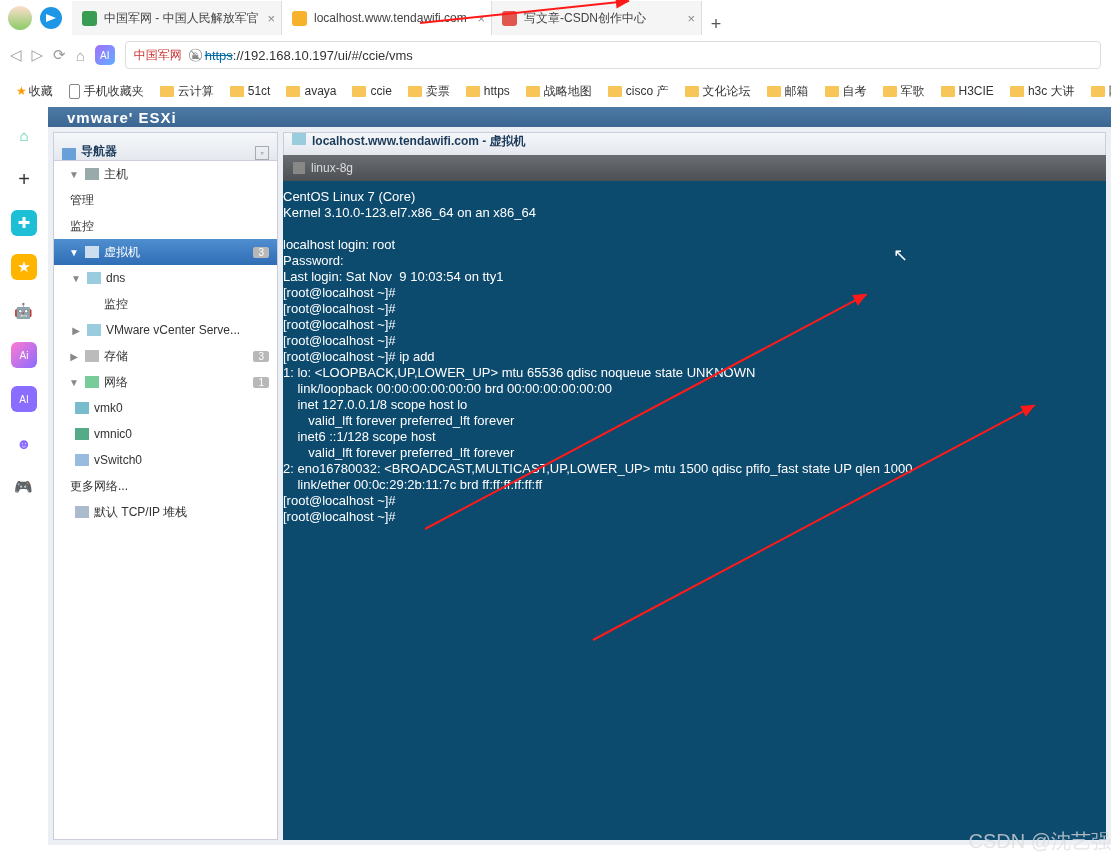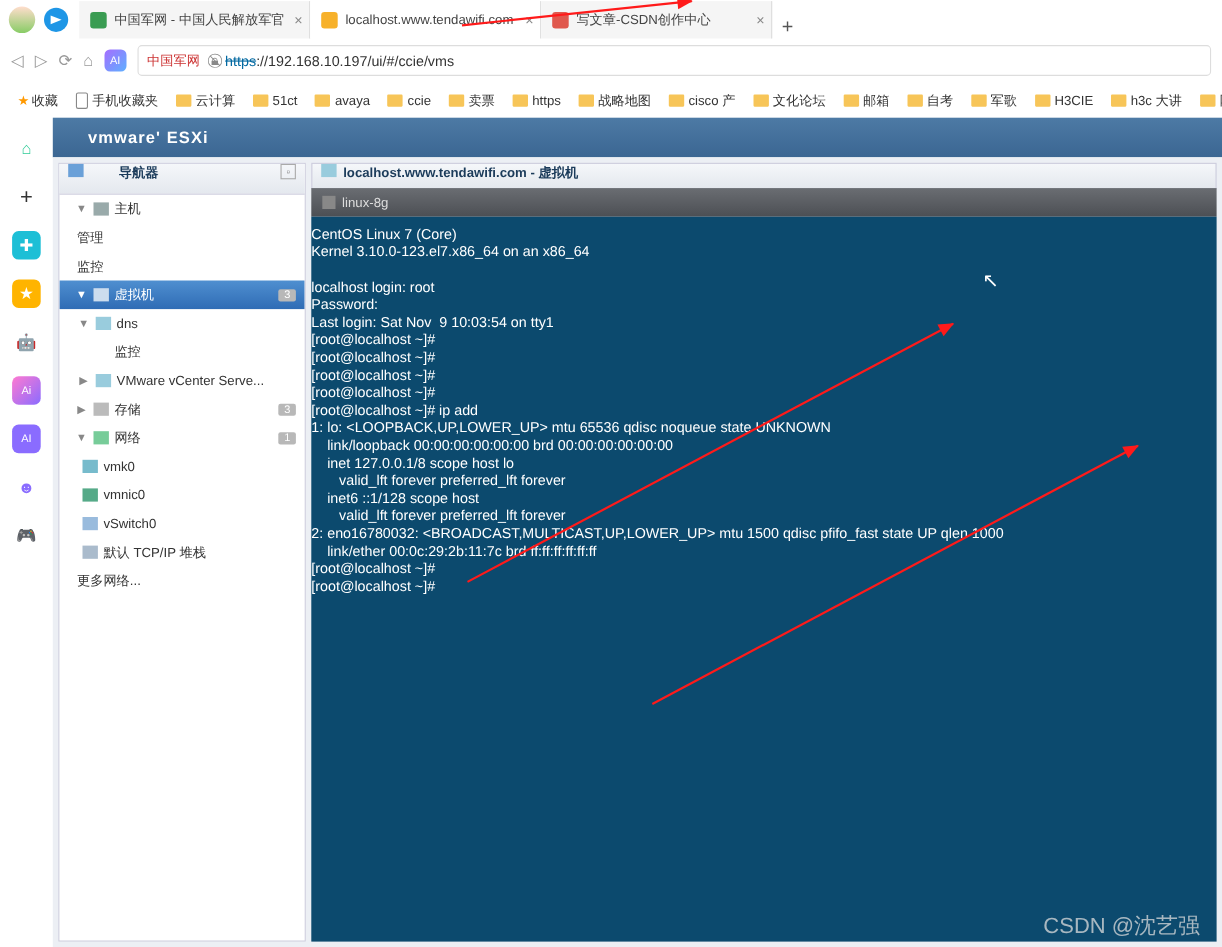--- a/index.html
+++ b/index.html
@@ -29,26 +29,26 @@
 .bm-star{color:#f90;margin-right:2px;}
 .bm-folder{width:14px;height:11px;background:#f7c558;border-radius:1px;margin-right:4px;}
 .bm-phone{width:11px;height:15px;border:1px solid #888;border-radius:2px;margin-right:4px;}
 
 
 .sidebar-left{position:absolute;left:0;top:107px;bottom:0;width:48px;background:#fff;display:flex;flex-direction:column;align-items:center;padding-top:15px;gap:18px;}
 .side-ico{width:26px;height:26px;border-radius:6px;display:flex;align-items:center;justify-content:center;font-size:15px;}
 
 
 .app{position:absolute;left:48px;right:0;top:107px;bottom:0;}
-.esxi-header{height:36px;background:linear-gradient(#4d7aa5,#3b6692);display:flex;align-items:center;padding:0 32px;}
+.esxi-header{height:20px;background:linear-gradient(#4d7aa5,#3b6692);display:flex;align-items:center;padding:0 19px;}
 .vmware-logo{color:#fff;font-size:15px;font-weight:bold;letter-spacing:1px;}
 
 .esxi-body{display:flex;height:calc(100% - 36px);background:#eceff4;}
 .nav-pane{width:225px;background:#fff;border:1px solid #ccd;margin:5px;display:flex;flex-direction:column;}
-.nav-title{height:28px;background:linear-gradient(#f5f7fa,#e4e8ee);border-bottom:1px solid #ccd;display:flex;align-items:flex-start;padding:0 8px;font-size:12px;font-weight:bold;color:#1b3b5a;gap:27px;}
+.nav-title{height:28px;background:linear-gradient(#f5f7fa,#e4e8ee);border-bottom:1px solid #ccd;display:flex;align-items:flex-end;padding:0 8px;font-size:12px;font-weight:bold;color:#1b3b5a;}
 .nav-ico-sm{width:14px;height:12px;margin-right:5px;background:#6aa0d8;}
 .tree{flex:1;font-size:12px;color:#333;overflow:auto;}
 .tree-row{display:flex;align-items:center;height:26px;padding:0 6px;cursor:default;position:relative;}
 .tree-row.sel{background:linear-gradient(#4f8fd0,#2f6cb5);color:#fff;}
 .tree-tog{width:12px;color:#888;font-size:10px;text-align:center;}
 .tree-ico{width:14px;height:12px;margin:0 5px;}
 .tree-label{flex:1;overflow:hidden;text-overflow:ellipsis;white-space:nowrap;}
 .tree-badge{background:#b8b8b8;color:#fff;border-radius:2px;padding:0 5px;font-size:10px;margin-right:2px;}
 .depth1{padding-left:14px;}
 .depth2{padding-left:16px;}
@@ -58,21 +58,21 @@
 .main-title{height:24px;background:linear-gradient(#f5f7fa,#e4e8ee);border:1px solid #ccd;display:flex;padding:0 8px;font-size:12px;font-weight:bold;color:#1b3b5a;}
 .vm-tab{height:26px;background:linear-gradient(#6a6d72,#4c4f54);display:flex;align-items:center;padding:0 10px;color:#ddd;font-size:12px;margin-top:-1px;}
 .vm-tab-ico{width:12px;height:12px;background:#888;margin-right:6px;}
 .console{flex:1;background:#0c4a6e;color:#fff;font-family:Liberation Sans, sans-serif;font-size:13px;line-height:16px;padding:8px 0 0 0;white-space:pre;overflow:hidden;}
 
 
 .arrow{position:absolute;height:2px;background:#ff1a1a;transform-origin:left center;}
 .arrow::after{content:"";position:absolute;right:-1px;top:-5px;border-left:14px solid #ff1a1a;border-top:6px solid transparent;border-bottom:6px solid transparent;}
 .cursor{position:absolute;left:893px;top:244px;font-size:18px;color:#fff;}
 
-.watermark{position:absolute;right:20px;bottom:6px;color:rgba(220,220,220,0.75);font-size:20px;}
+.watermark{position:absolute;right:0;bottom:6px;color:rgba(220,220,220,0.75);font-size:20px;}
 
 .collapse-btn{margin-left:auto;width:14px;height:14px;border:1px solid #aaa;font-size:9px;text-align:center;line-height:12px;color:#777;}
 </style>
 </head>
 <body>
 
 <div class="browser-top">
   <div class="avatar"></div>
   <div class="telegram-ico"></div>
   <div class="tabs">
@@ -252,25 +252,25 @@
           </div>
         <div class="tree-row depth2">
             <span class="tree-ico" style="background:#5a8"></span>
             <span class="tree-label">vmnic0</span>
           </div>
         <div class="tree-row depth2">
             <span class="tree-ico" style="background:#9bd"></span>
             <span class="tree-label">vSwitch0</span>
           </div>
         <div class="tree-row depth2">
+            <span class="tree-label">更多网络...</span>
+          </div>
+        <div class="tree-row depth2">
             <span class="tree-ico" style="background:#abc"></span>
             <span class="tree-label">默认 TCP/IP 堆栈</span>
-          </div>
-        <div class="tree-row depth2">
-            <span class="tree-label">更多网络...</span>
           </div>
       </div>
     </div>
 
     <div class="main-pane">
       <div class="main-title">
         <span style="width:14px;height:12px;background:#9cd;margin-right:6px"></span>
         <span>localhost.www.tendawifi.com - 虚拟机</span>
       </div>
       <div class="vm-tab">

